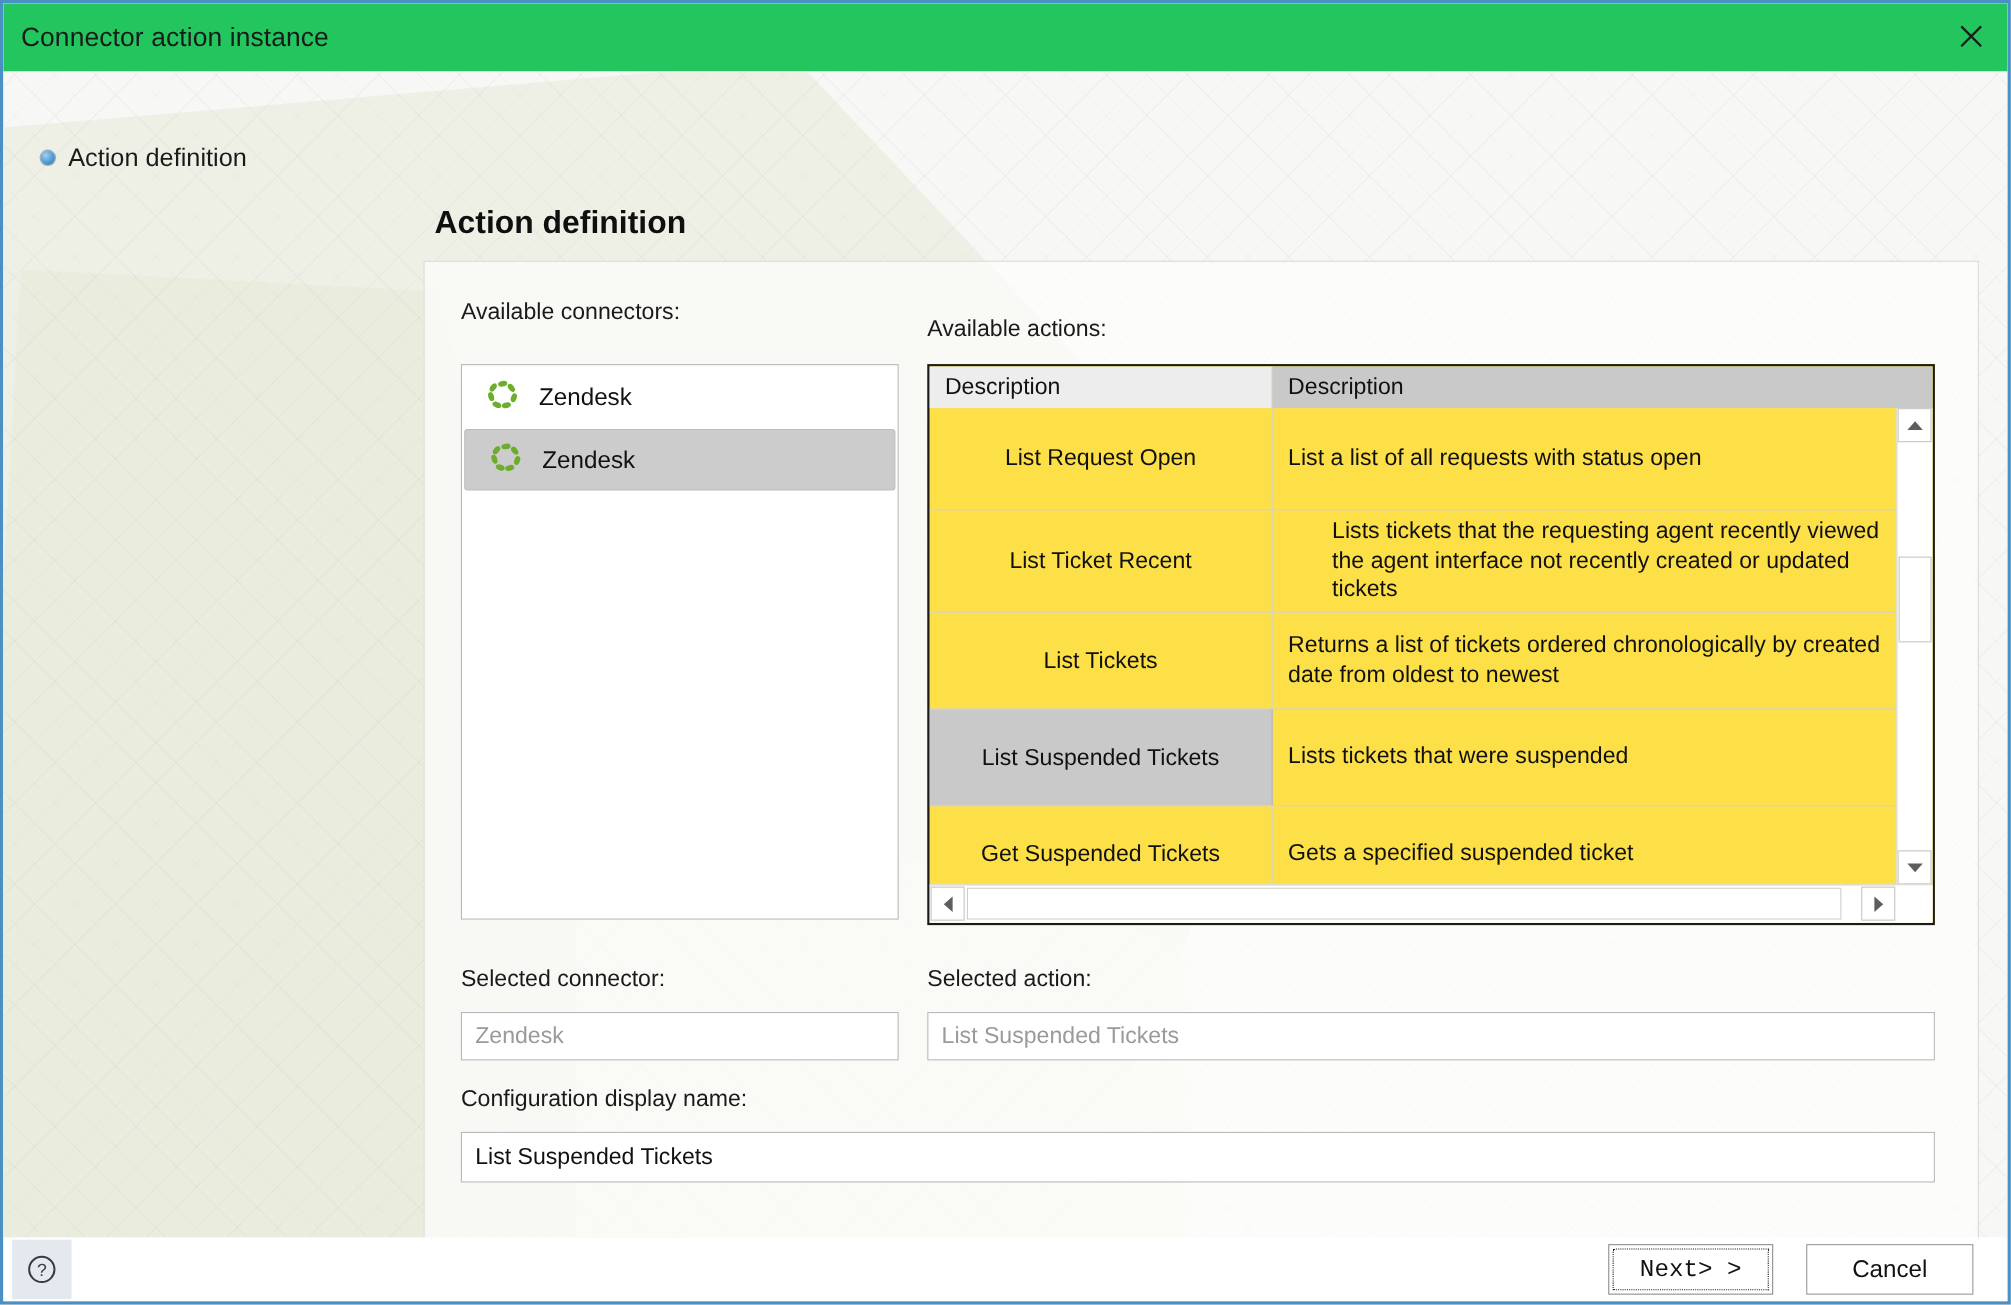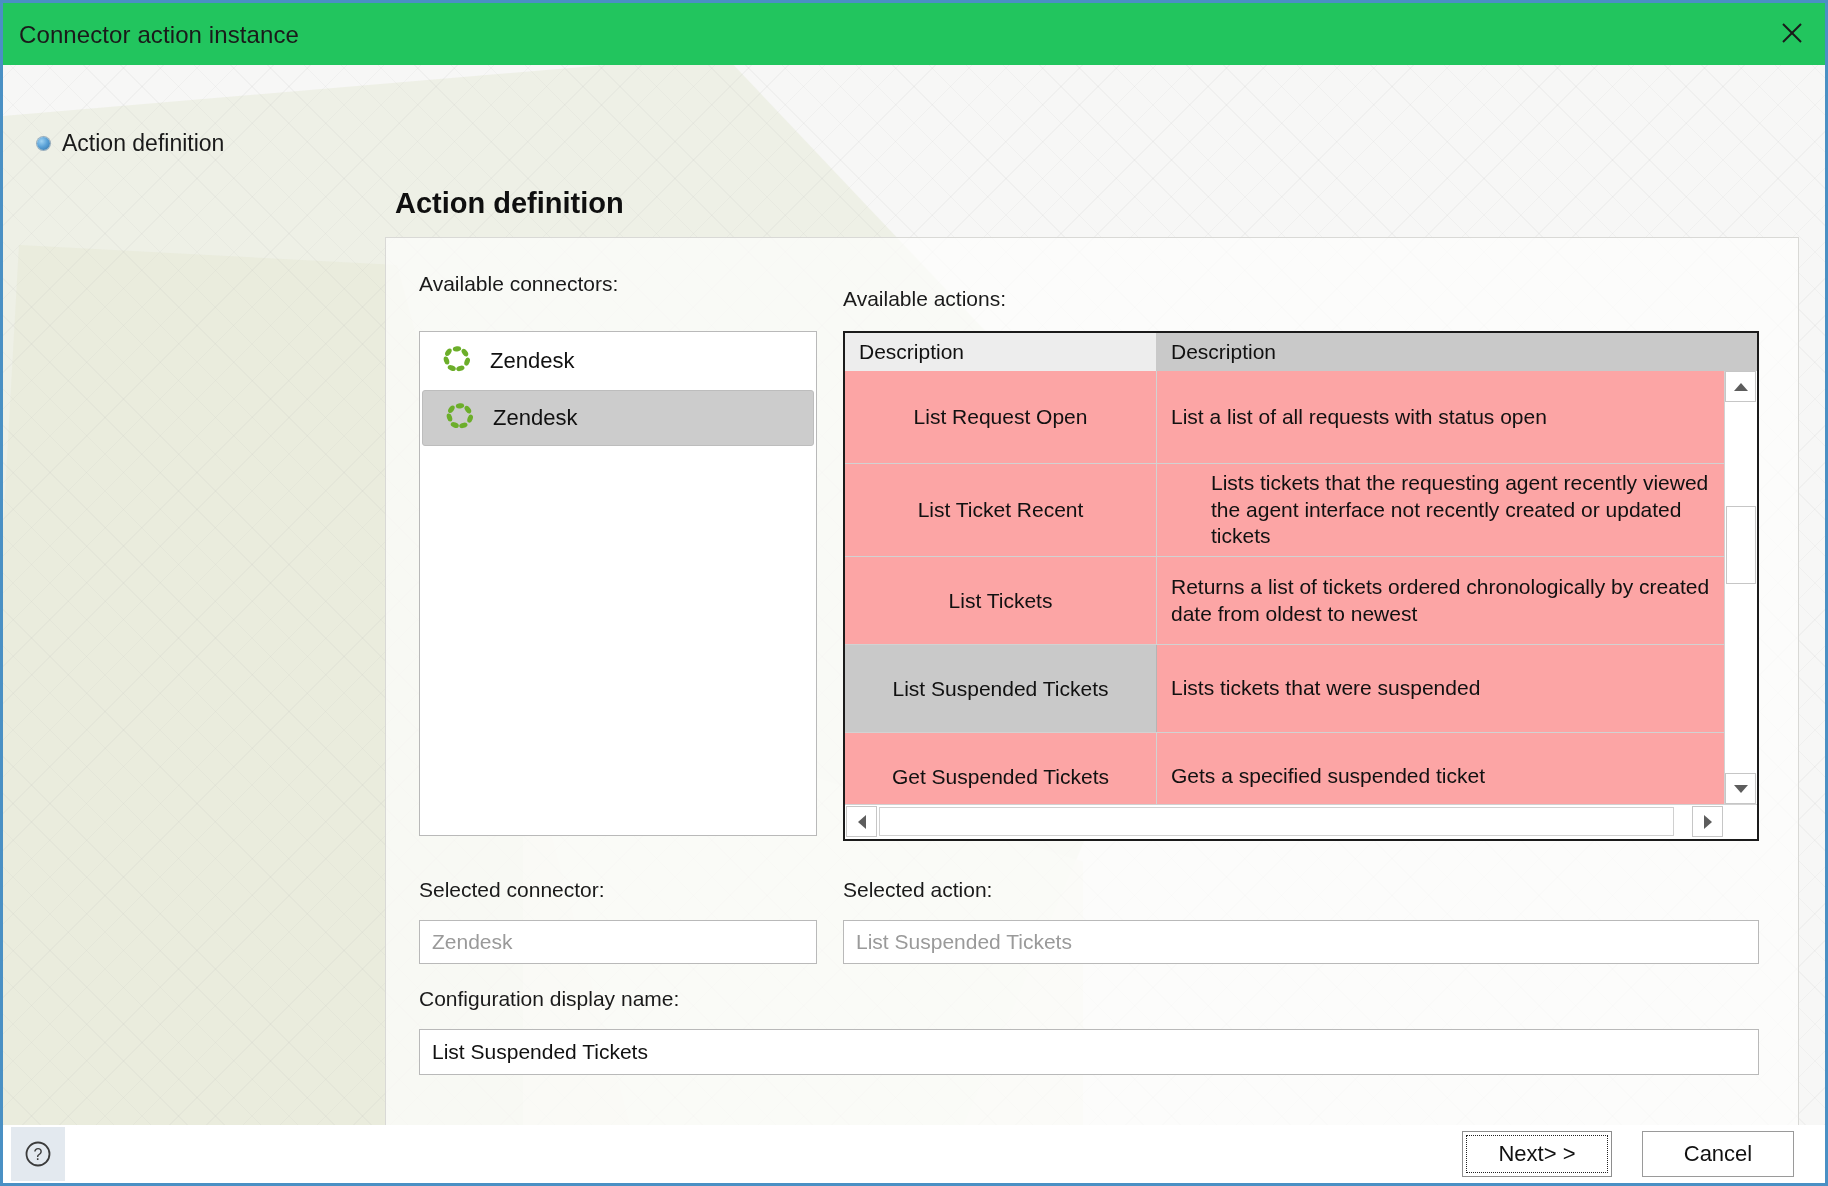--- a/index.html
+++ b/index.html
@@ -202,21 +202,21 @@
   .zendesk-icon { flex: none; display: block; }
 
   
   #label-actions { left: 840px; top: 222px; }
   #actions-box {
     position: absolute;
     left: 840px; top: 266px;
     width: 916px; height: 510px;
     border: 2px solid #1b1b1b;
     box-sizing: border-box;
-    background: #fca5a5;
+    background: #fde047;
     z-index: 6;
     overflow: hidden;
   }
   #table-header {
     display: flex;
     height: 38px;
     box-sizing: border-box;
   }
   #th-1 {
     width: 312px;
@@ -387,20 +387,21 @@
     align-items: center;
     justify-content: center;
     font-size: 22px;
     color: #111;
     cursor: pointer;
   }
   #btn-next {
     right: 213px; top: 6px;
     width: 150px; height: 46px;
     border: 1px solid #8e8e8e;
+    font-family: Liberation Mono, monospace;
   }
   #btn-next .focus-ring {
     position: absolute;
     inset: 3px;
     border: 1px dotted #222;
     pointer-events: none;
   }
   #btn-cancel { right: 31px; top: 6px; width: 152px; height: 46px; }
 </style>
 </head>

